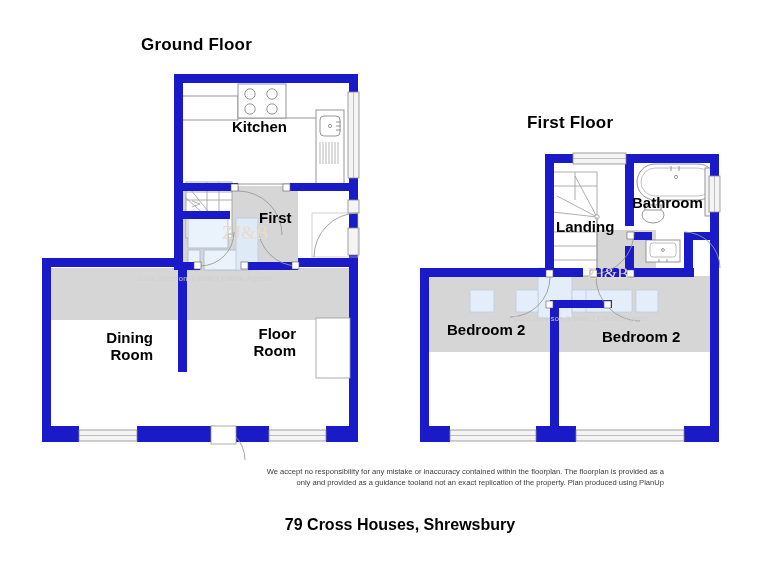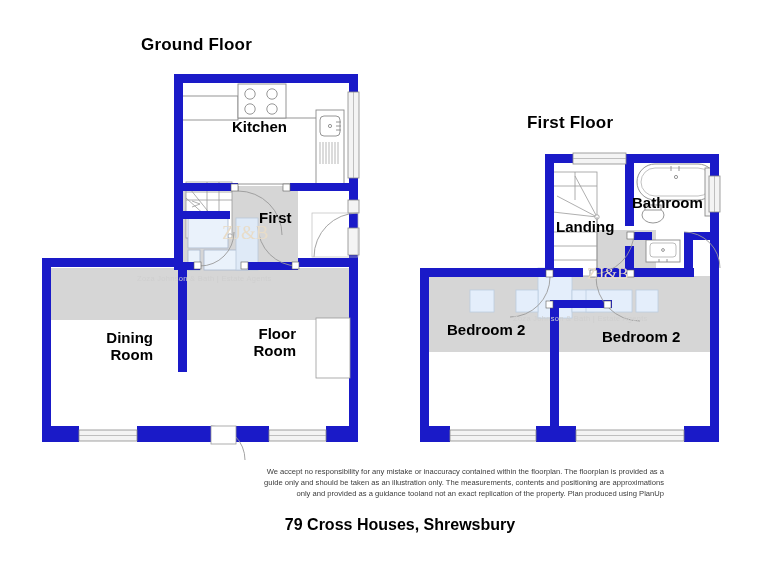--- a/index.html
+++ b/index.html
@@ -340,19 +340,18 @@
   <div class="room-label" style="left:602px;top:329px;">Bedroom 2</div>
 
   <div class="wm-logo" style="left:222px;top:222px;">ZJ&amp;B</div>
   <div class="wm-logo" style="left:587px;top:264px;font-size:17px;">ZJ&amp;B</div>
 
   <div class="wm-text" style="left:137px;top:274px;">Zoza Johnson &amp; Bath  |  Estate Agents</div>
   <div class="wm-text" style="left:513px;top:314px;">Zoza Johnson &amp; Bath  |  Estate Agents</div>
 
   <div class="disclaimer">
     <div>We accept no responsibility for any mistake or inaccuracy contained within the floorplan. The floorplan is provided as a</div>
-    <div>guide only and should be taken as an illustration only. The measurements, contents and positioning are approximations</div>
     <div>only and provided as a guidance tooland not an exact replication of the property. Plan produced using PlanUp</div>
   </div>
 
   <div class="address">79 Cross Houses, Shrewsbury</div>
 
 </div>
 
 </body></html>

